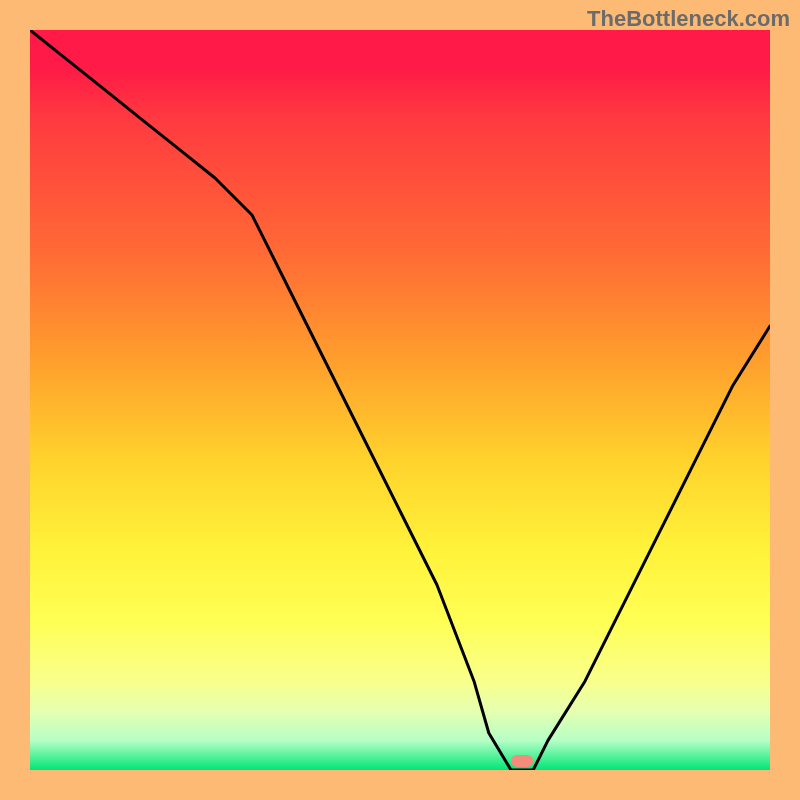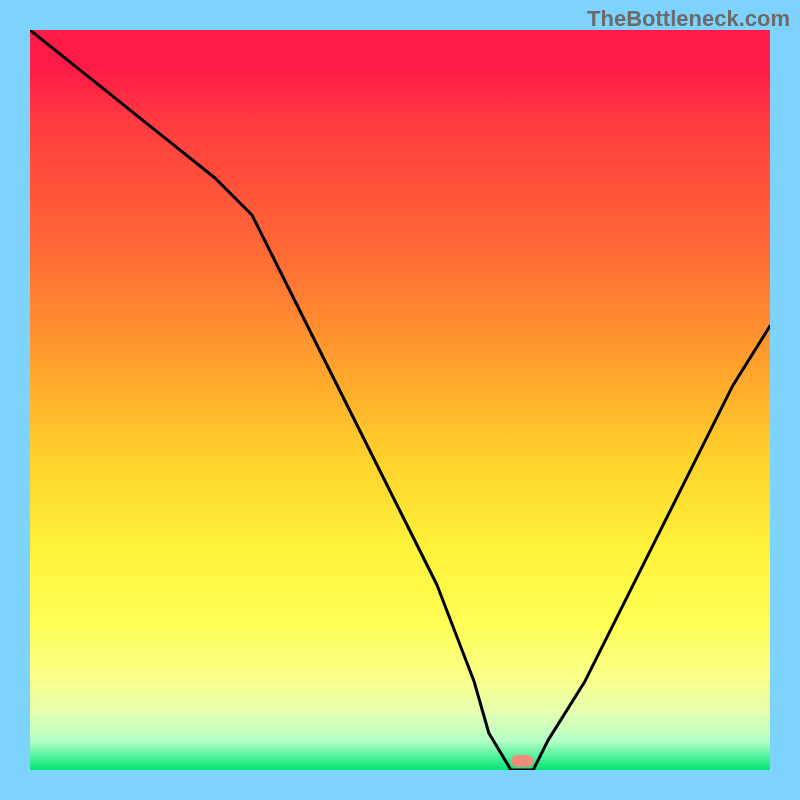--- a/index.html
+++ b/index.html
@@ -1,16 +1,16 @@
 <!DOCTYPE html>
 <html><head>
 <meta charset="utf-8">
 <style>
 html,body{margin:0;padding:0;width:800px;height:800px;overflow:hidden;font-family:Arial,Helvetica,sans-serif}
-.wrap{position:relative;width:800px;height:800px;background:#7dd3fc}
+.wrap{position:relative;width:800px;height:800px;background:#fdba74}
 .plot{position:absolute;left:30px;top:30px;width:740px;height:740px;background:#fff}
 .grad{position:absolute;left:0;top:0;width:100%;height:100%;background:linear-gradient(to bottom,
  #ff1a47 0%,
  #ff1a47 5%,
  #ff3a40 12%,
  #ff6a35 30%,
  #ffa02d 45%,
  #ffd22c 58%,
  #fff23a 70%,
  #ffff55 80%,

